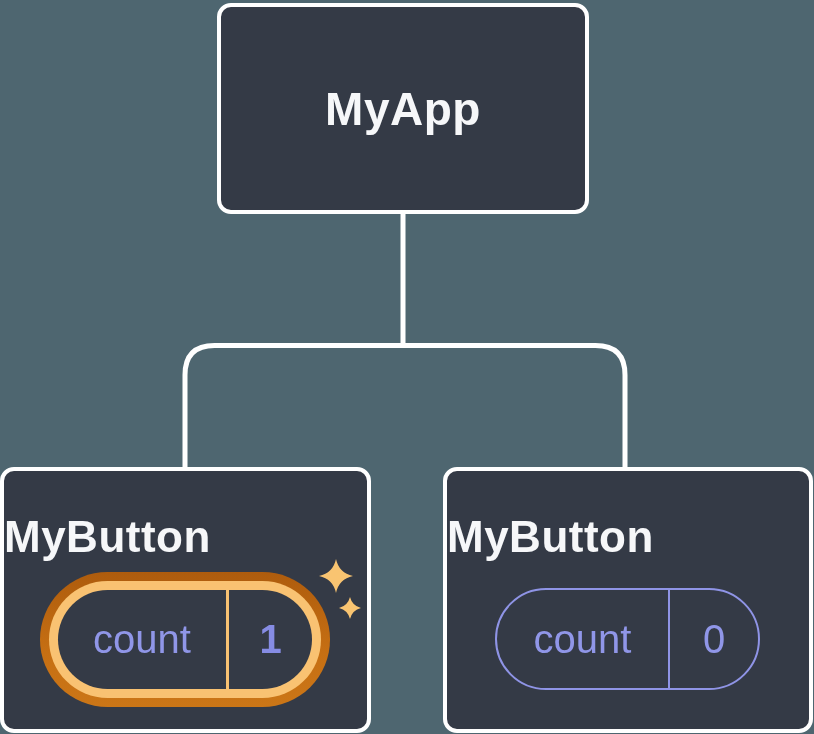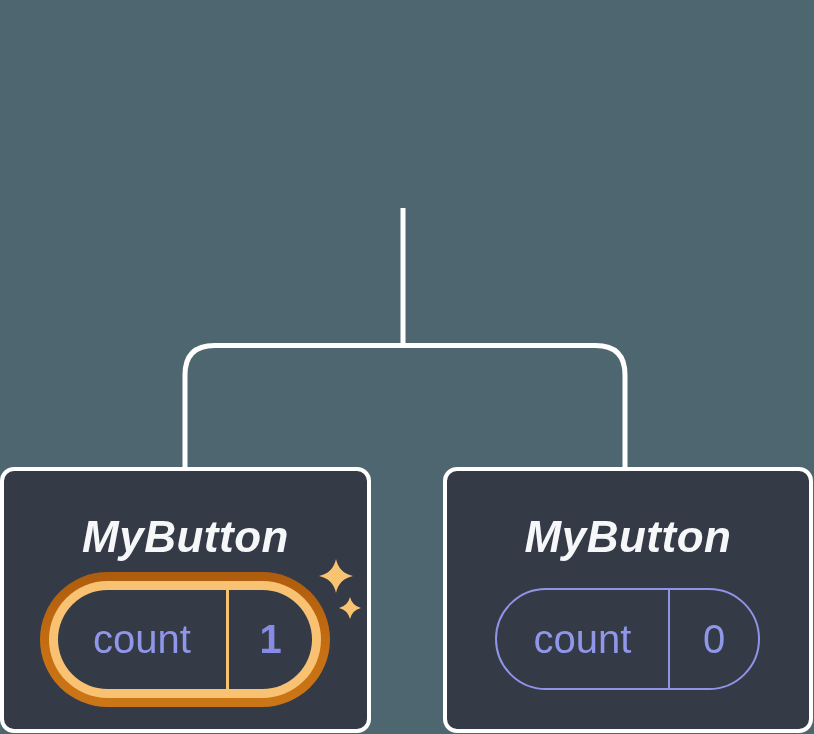--- a/index.html
+++ b/index.html
@@ -27,22 +27,22 @@
   }
   .node-root {
     left: 217px; top: 3px; width: 372px; height: 211px;
     display: flex; align-items: center; justify-content: center;
   }
   .node-root .node-title { font-size: 46px; font-weight: 600; letter-spacing: 0.5px; }
   .node-child-left  { left: 0px;   top: 467px; width: 371px; height: 266px; }
   .node-child-right { left: 443px; top: 467px; width: 370px; height: 266px; }
   .node-title-child {
     position: absolute; left: 0; top: 44px; width: 100%;
-    text-align: center; font-size: 44px; font-weight: 600;
-    letter-spacing: 0.5px; line-height: 1; font-style: italic;
+    text-align: left; font-size: 44px; font-weight: 600;
+    letter-spacing: 0.5px; line-height: 1;
   }
   
   .pill-hl-outer {
     position: absolute; left: 36px; top: 101px;
     width: 290px; height: 135px;
     border-radius: 70px;
     background: linear-gradient(180deg, #ae5c0d 0%, #c66f13 60%, #cb7617 100%);
     padding: 9px; box-sizing: border-box;
   }
   .pill-hl-mid {
@@ -91,20 +91,23 @@
 </head>
 <body>
 
 <div class="canvas">
 
   <svg class="connectors" viewBox="0 0 814 734" xmlns="http://www.w3.org/2000/svg" aria-hidden="true">
     <path d="M403 208 L403 348" stroke="#ffffff" stroke-width="5" fill="none"></path>
     <path d="M185 471 L185 375 Q185 345.5 214.5 345.5 L595.5 345.5 Q625 345.5 625 375 L625 471" stroke="#ffffff" stroke-width="5" fill="none"></path>
   </svg>
 
+  <div class="node node-root">
+    <span class="node-title">MyApp</span>
+  </div>
 
   <div class="node node-child-left">
     <div class="node-title-child">MyButton</div>
 
     <div class="pill-hl-outer">
       <div class="pill-hl-mid">
         <div class="pill-hl-inner">
           <span class="seg-name">count</span>
           <span class="seg-divider"></span>
           <span class="seg-value">1</span>

